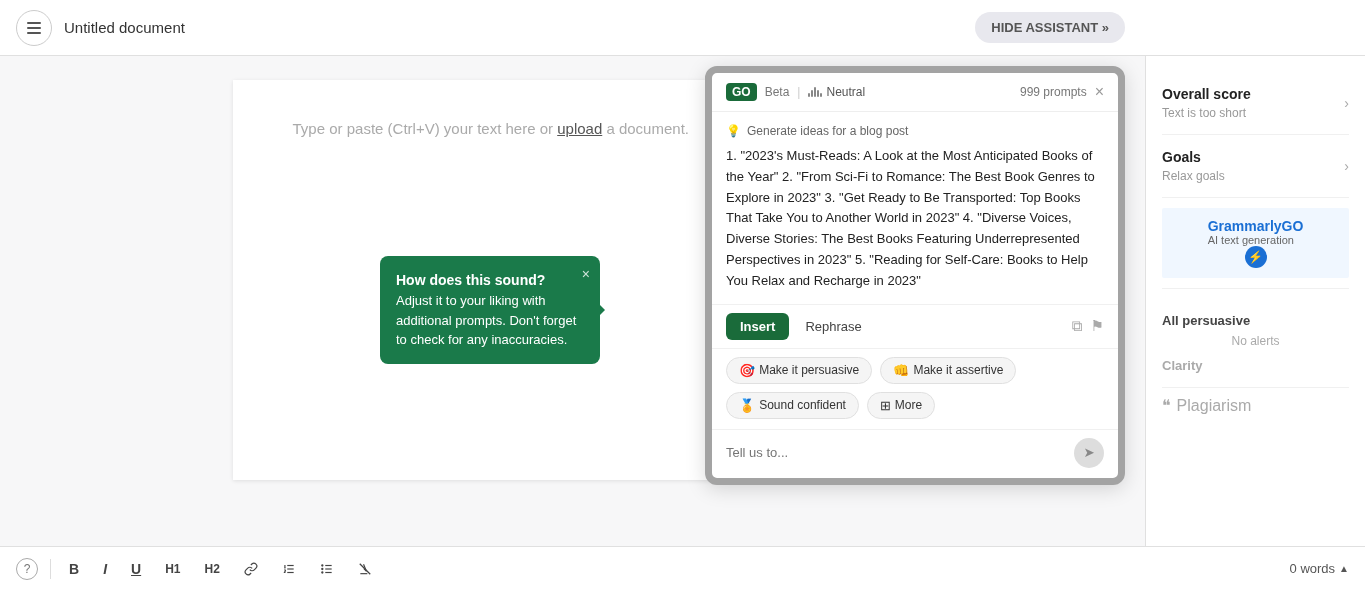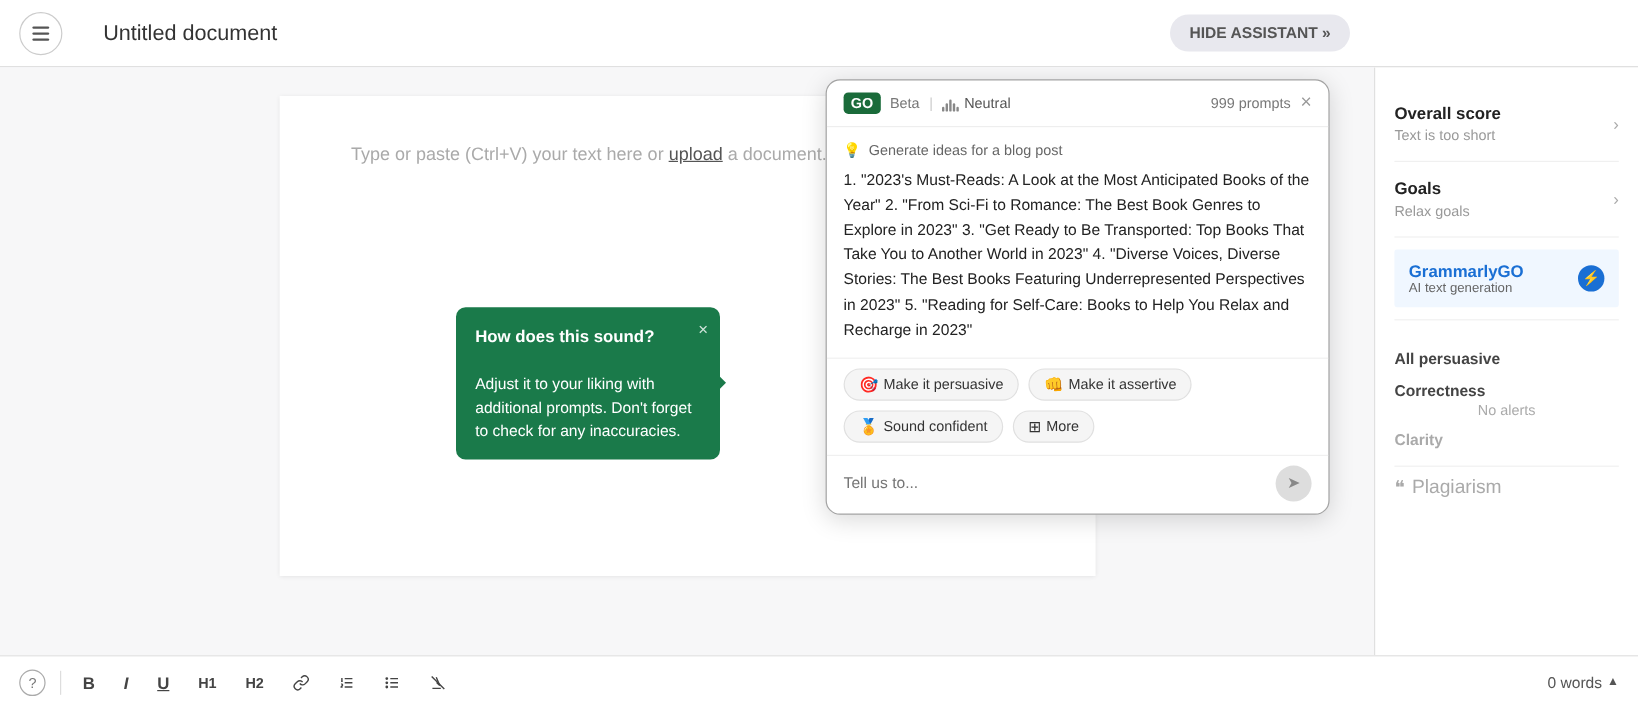--- a/index.html
+++ b/index.html
@@ -71,40 +71,40 @@
       position: absolute;
       right: -10px;
       top: 50%;
       transform: translateY(-50%);
       border: 5px solid transparent;
       border-left-color: #1a7a4a;
     }
     .tooltip-title {
       font-weight: 700;
       font-size: 14px;
-      margin-bottom: 19px;
+      margin-bottom: 0;
     }
     .tooltip-close {
       position: absolute;
       top: 8px; right: 10px;
       cursor: pointer;
       color: rgba(255,255,255,0.8);
       font-size: 14px;
     }
 
     
     .go-panel {
       position: absolute;
-      right: 37px;
+      right: 20px;
       top: 10px;
       width: 420px;
       background: #fff;
       border-radius: 12px;
       box-shadow: 0 4px 20px rgba(0,0,0,0.15);
-      border: 1px solid #a3a3a3;
+      border: 7px solid #a3a3a3;
       overflow: hidden;
       z-index: 10;
     }
     .go-panel-header {
       display: flex;
       align-items: center;
       padding: 10px 14px;
       border-bottom: 1px solid #eee;
       gap: 8px;
     }
@@ -118,21 +118,21 @@
     }
     .go-beta {
       font-size: 12px;
       color: #777;
     }
     .go-divider {
       color: #ccc;
       font-size: 12px;
     }
     .go-neutral {
-      display: flex; align-items: flex-end; gap: 4px;
+      display: flex; align-items: center; gap: 4px;
       font-size: 12px; color: #555;
     }
     .go-neutral-bars {
       display: flex; gap: 1px; align-items: flex-end;
     }
     .go-neutral-bars span {
       display: block; width: 2px; background: #888; border-radius: 1px;
     }
     .go-prompts {
       font-size: 12px;
@@ -308,20 +308,21 @@
     .sidebar-chevron {
       color: #aaa;
       font-size: 14px;
     }
     .sidebar-grammarly-go {
       background: #f0f7ff;
       border-radius: 2px;
       padding: 10px 12px;
       display: flex; align-items: center; justify-content: space-between;
       cursor: pointer;
+      flex-direction: column;
     }
     .grammarly-go-label {
       font-size: 14px;
       font-weight: 600;
       color: #1a6fd4;
     }
     .grammarly-go-sub {
       font-size: 11px;
       color: #666;
     }
@@ -390,21 +391,21 @@
 <body>
 
 <div style="display:flex; align-items:center; padding: 0 16px; height: 56px; background:#fff; border-bottom:1px solid #e0e0e0; flex-shrink:0; position:relative;">
   <button class="menu-btn">
     <div class="menu-icon-lines">
       <span></span>
         <span></span>
         <span></span>
     </div>
   </button>
-  <span style="font-size:18px; color:#333;margin-left:22px;">Untitled document</span>
+  <span style="font-size:15px; color:#333;">Untitled document</span>
   <button class="hide-assistant-btn">
     <span>HIDE ASSISTANT »</span>
   </button>
 </div>
 
 <div class="main-layout">
 
   <div class="editor-area">
     <div class="editor-page">
       <p style="color:#aaa; font-size:15px; cursor:text;">
@@ -441,20 +442,28 @@
       </div>
 
       <div class="go-panel-body">
         <div class="go-prompt-label">
           <span>💡</span>
           <span>Generate ideas for a blog post</span>
         </div>
         <div class="go-response-text">1. "2023's Must-Reads: A Look at the Most Anticipated Books of the Year" 2. "From Sci-Fi to Romance: The Best Book Genres to Explore in 2023" 3. "Get Ready to Be Transported: Top Books That Take You to Another World in 2023" 4. "Diverse Voices, Diverse Stories: The Best Books Featuring Underrepresented Perspectives in 2023" 5. "Reading for Self-Care: Books to Help You Relax and Recharge in 2023"</div>
       </div>
 
+      <div class="go-actions">
+        <button class="btn-insert">Insert</button>
+        <button class="btn-rephrase">Rephrase</button>
+        <div class="go-action-icons">
+          <span class="go-action-icon">⧉</span>
+          <span class="go-action-icon">⚑</span>
+        </div>
+      </div>
 
       <div class="go-chips">
         <div class="go-chip">
           <span class="chip-emoji">🎯</span>
           <span>Make it persuasive</span>
         </div>
         <div class="go-chip">
           <span class="chip-emoji">👊</span>
           <span>Make it assertive</span>
         </div>
@@ -506,21 +515,20 @@
           <div class="grammarly-go-sub">AI text generation</div>
         </div>
         <div class="grammarly-go-icon">
           <span>⚡</span>
         </div>
       </div>
     </div>
 
     <div class="sidebar-section">
       <div class="suggestions-title">All persuasive</div>
-      <div class="correctness-title">Correctness</div>
       <div class="no-alerts">No alerts</div>
       <div class="clarity-title">Clarity</div>
     </div>
 
     <div class="plagiarism-row">
       <span class="plagiarism-icon">❝</span>
       <span class="plagiarism-label">Plagiarism</span>
     </div>
   </div>
 </div>

